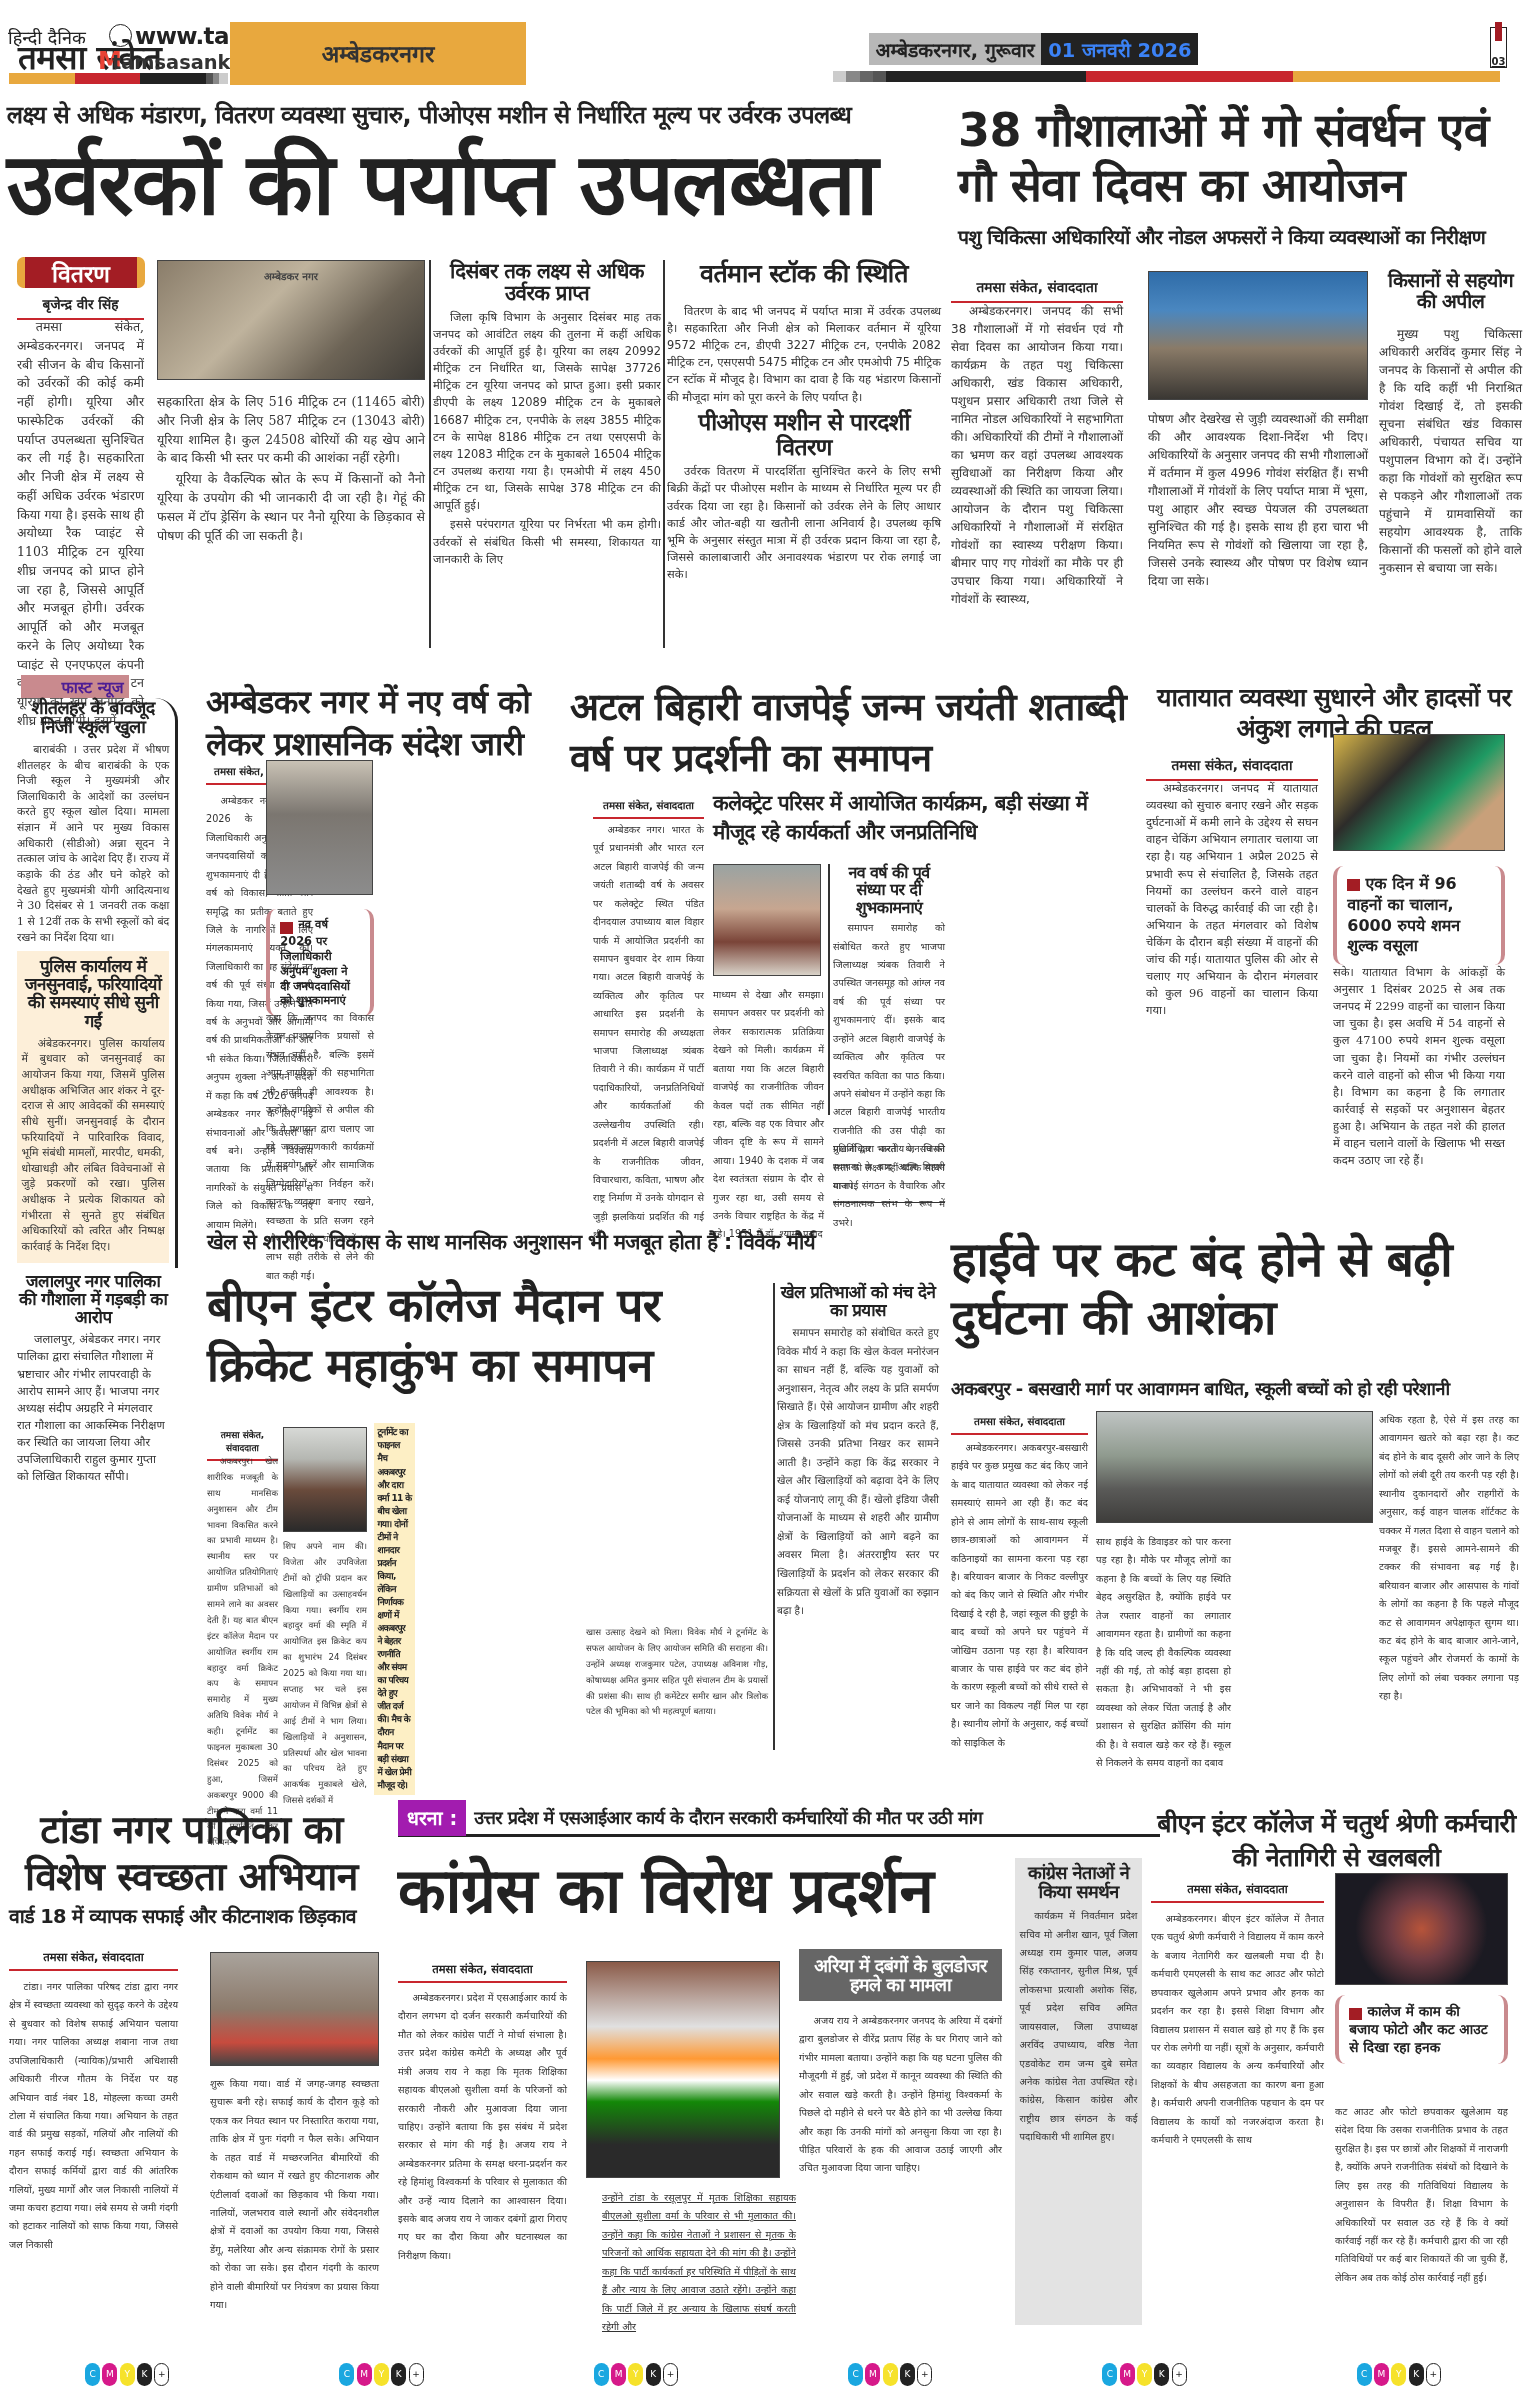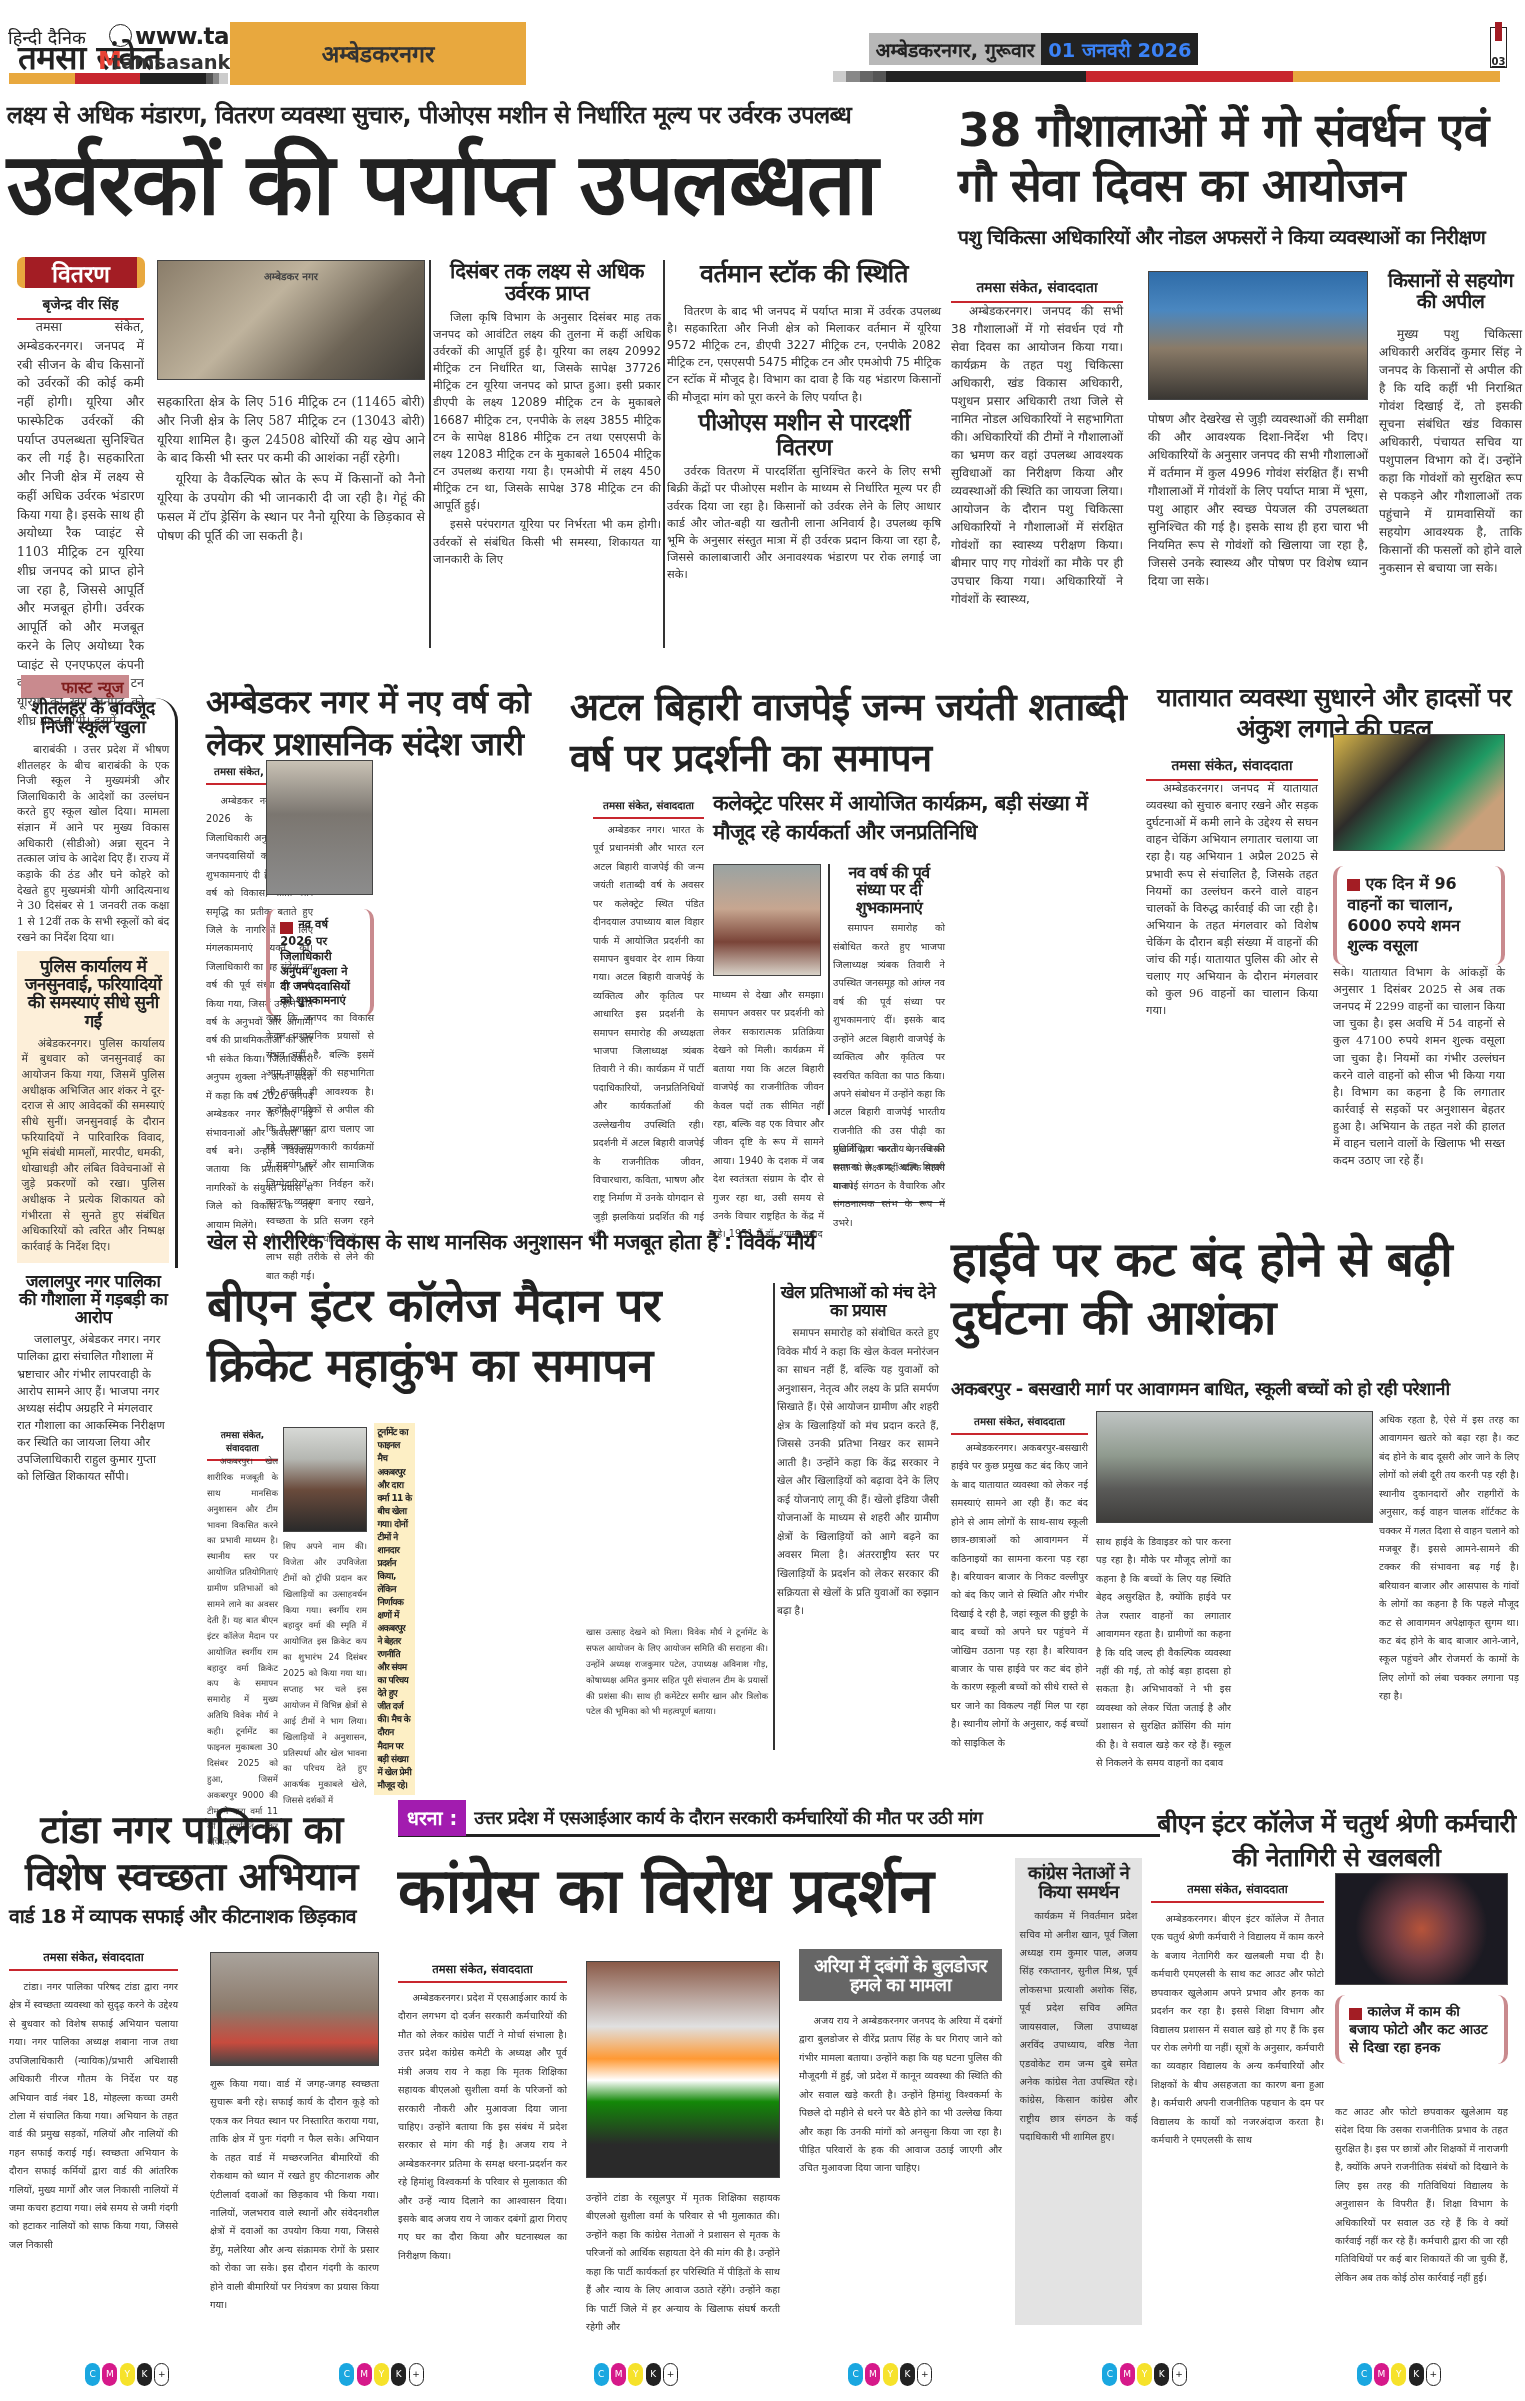--- a/index.html
+++ b/index.html
@@ -89,21 +89,21 @@
 <div class="abs photo" style="left:1148px;top:271px;width:220px;height:129px;background:linear-gradient(180deg,#2f6ca8 0,#4a87c0 30%,#8a7b68 60%,#3a3733);"></div>
 <div class="abs body" style="left:1148px;top:410px;width:220px;font-family:'DejaVu Sans',sans-serif;font-size:12px;">
     <p style="text-indent:0">पोषण और देखरेख से जुड़ी व्यवस्थाओं की समीक्षा की और आवश्यक दिशा-निर्देश भी दिए। अधिकारियों के अनुसार जनपद की सभी गौशालाओं में वर्तमान में कुल 4996 गोवंश संरक्षित हैं। सभी गौशालाओं में गोवंशों के लिए पर्याप्त मात्रा में भूसा, पशु आहार और स्वच्छ पेयजल की उपलब्धता सुनिश्चित की गई है। इसके साथ ही हरा चारा भी नियमित रूप से गोवंशों को खिलाया जा रहा है, जिससे उनके स्वास्थ्य और पोषण पर विशेष ध्यान दिया जा सके।</p>
   </div>
 <div class="abs hl" style="left:1379px;top:271px;width:143px;font-size:19.4px;text-align:center;">किसानों से सहयोग की अपील</div>
 <div class="abs body" style="left:1379px;top:325px;width:143px;font-family:'DejaVu Sans',sans-serif;font-size:12px;">
     <p>मुख्य पशु चिकित्सा अधिकारी अरविंद कुमार सिंह ने जनपद के किसानों से अपील की है कि यदि कहीं भी निराश्रित गोवंश दिखाई दें, तो इसकी सूचना संबंधित खंड विकास अधिकारी, पंचायत सचिव या पशुपालन विभाग को दें। उन्होंने कहा कि गोवंशों को सुरक्षित रूप से पकड़ने और गौशालाओं तक पहुंचाने में ग्रामवासियों का सहयोग आवश्यक है, ताकि किसानों की फसलों को होने वाले नुकसान से बचाया जा सके।</p>
   </div>
 
 <div class="abs" style="left:20.5px;top:675px;width:108px;height:23px;background:#c98a8e;display:flex;align-items:center;justify-content:center;">
-  <span style="color:#7f1d1d;font-weight:bold;font-size:16px;margin-left:36px;">फास्ट न्यूज</span>
+  <span style="color:#4c1d95;font-weight:bold;font-size:16px;margin-left:36px;">फास्ट न्यूज</span>
 </div>
 <div class="abs" style="left:17px;top:698px;width:161px;height:570px;border-right:3.4px solid #222;border-radius:0 23px 0 0;padding-right:5.7px;">
   <div class="hl" style="font-size:18px;text-align:center;margin-bottom:5px;">शीतलहर के बावजूद निजी स्कूल खुला</div>
   <div class="body" style="font-size:10.8px;line-height:1.45;">
       <p>बाराबंकी । उत्तर प्रदेश में भीषण शीतलहर के बीच बाराबंकी के एक निजी स्कूल ने मुख्यमंत्री और जिलाधिकारी के आदेशों का उल्लंघन करते हुए स्कूल खोल दिया। मामला संज्ञान में आने पर मुख्य विकास अधिकारी (सीडीओ) अन्ना सूदन ने तत्काल जांच के आदेश दिए हैं। राज्य में कड़ाके की ठंड और घने कोहरे को देखते हुए मुख्यमंत्री योगी आदित्यनाथ ने 30 दिसंबर से 1 जनवरी तक कक्षा 1 से 12वीं तक के सभी स्कूलों को बंद रखने का निर्देश दिया था।</p>
     </div>
   <div style="background:#fdefd9;margin-top:5.7px;padding:5.7px 4.6px;">
     <div class="hl" style="font-size:17px;text-align:center;margin-bottom:5.7px;">पुलिस कार्यालय में जनसुनवाई, फरियादियों की समस्याएं सीधे सुनी गईं</div>
     <div class="body" style="font-size:10.8px;line-height:1.45;">
         <p>अंबेडकरनगर। पुलिस कार्यालय में बुधवार को जनसुनवाई का आयोजन किया गया, जिसमें पुलिस अधीक्षक अभिजित आर शंकर ने दूर-दराज से आए आवेदकों की समस्याएं सीधे सुनीं। जनसुनवाई के दौरान फरियादियों ने पारिवारिक विवाद, भूमि संबंधी मामलों, मारपीट, धमकी, धोखाधड़ी और लंबित विवेचनाओं से जुड़े प्रकरणों को रखा। पुलिस अधीक्षक ने प्रत्येक शिकायत को गंभीरता से सुनते हुए संबंधित अधिकारियों को त्वरित और निष्पक्ष कार्रवाई के निर्देश दिए।</p>
@@ -214,21 +214,21 @@
 <div class="abs" style="left:398px;top:1801px;width:762px;height:36px;border-bottom:3.4px solid #222;display:flex;align-items:center;">
   <span style="background:#a21caf;color:#fff;font-weight:bold;font-size:19.4px;padding:4.6px 9px;height:36px;display:flex;align-items:center;">धरना :</span>
   <span class="hl" style="font-size:18px;padding-left:8px;">उत्तर प्रदेश में एसआईआर कार्य के दौरान सरकारी कर्मचारियों की मौत पर उठी मांग</span>
 </div>
 <div class="abs hl" style="left:398px;top:1858px;width:627px;font-size:62px;">कांग्रेस का विरोध प्रदर्शन</div>
 <div class="abs byline" style="left:398px;top:1961px;width:169px;font-size:11.4px;">तमसा संकेत, संवाददाता</div>
 <div class="abs body" style="left:398px;top:1989px;width:169px;font-family:'DejaVu Sans',sans-serif;font-size:9.7px;line-height:1.9;">
     <p>अम्बेडकरनगर। प्रदेश में एसआईआर कार्य के दौरान लगभग दो दर्जन सरकारी कर्मचारियों की मौत को लेकर कांग्रेस पार्टी ने मोर्चा संभाला है। उत्तर प्रदेश कांग्रेस कमेटी के अध्यक्ष और पूर्व मंत्री अजय राय ने कहा कि मृतक शिक्षिका सहायक बीएलओ सुशीला वर्मा के परिजनों को सरकारी नौकरी और मुआवजा दिया जाना चाहिए। उन्होंने बताया कि इस संबंध में प्रदेश सरकार से मांग की गई है। अजय राय ने अम्बेडकरनगर प्रतिमा के समक्ष धरना-प्रदर्शन कर रहे हिमांशु विश्वकर्मा के परिवार से मुलाकात की और उन्हें न्याय दिलाने का आश्वासन दिया। इसके बाद अजय राय ने जाकर दबंगों द्वारा गिराए गए घर का दौरा किया और घटनास्थल का निरीक्षण किया।</p>
   </div>
 <div class="abs photo" style="left:586px;top:1961px;width:194px;height:217px;background:linear-gradient(180deg,#8a5a48 0,#e0e0e0 30%,#ff9933 45%,#ffffff 55%,#138808 65%,#2a2a2a 85%);"></div>
-<div class="abs body" style="left:586px;top:2189px;width:194px;font-family:'DejaVu Sans',sans-serif;font-size:9.7px;line-height:1.9;">
+<div class="abs body" style="left:602px;top:2189px;width:194px;font-family:'DejaVu Sans',sans-serif;font-size:9.7px;line-height:1.9;text-decoration:underline;">
     <p style="text-indent:0">उन्होंने टांडा के रसूलपुर में मृतक शिक्षिका सहायक बीएलओ सुशीला वर्मा के परिवार से भी मुलाकात की। उन्होंने कहा कि कांग्रेस नेताओं ने प्रशासन से मृतक के परिजनों को आर्थिक सहायता देने की मांग की है। उन्होंने कहा कि पार्टी कार्यकर्ता हर परिस्थिति में पीड़ितों के साथ हैं और न्याय के लिए आवाज उठाते रहेंगे। उन्होंने कहा कि पार्टी जिले में हर अन्याय के खिलाफ संघर्ष करती रहेगी और</p>
   </div>
 <div class="abs" style="left:799px;top:1949px;width:203px;height:52px;background:#666;display:flex;align-items:center;justify-content:center;text-align:center;">
   <span class="hl" style="color:#fff;font-size:18px;">अरिया में दबंगों के बुलडोजर हमले का मामला</span>
 </div>
 <div class="abs body" style="left:799px;top:2012px;width:203px;font-family:'DejaVu Sans',sans-serif;font-size:9.7px;line-height:1.9;">
     <p>अजय राय ने अम्बेडकरनगर जनपद के अरिया में दबंगों द्वारा बुलडोजर से वीरेंद्र प्रताप सिंह के घर गिराए जाने को गंभीर मामला बताया। उन्होंने कहा कि यह घटना पुलिस की मौजूदगी में हुई, जो प्रदेश में कानून व्यवस्था की स्थिति की ओर सवाल खड़े करती है। उन्होंने हिमांशु विश्वकर्मा के पिछले दो महीने से धरने पर बैठे होने का भी उल्लेख किया और कहा कि उनकी मांगों को अनसुना किया जा रहा है। पीड़ित परिवारों के हक की आवाज उठाई जाएगी और उचित मुआवजा दिया जाना चाहिए।</p>
   </div>
 <div class="abs" style="left:1015px;top:1858px;width:127px;background:#e3e3e3;padding:4.6px;height:467px;">
   <div class="hl" style="font-size:18px;text-align:center;margin-bottom:5.7px;">कांग्रेस नेताओं ने किया समर्थन</div>

